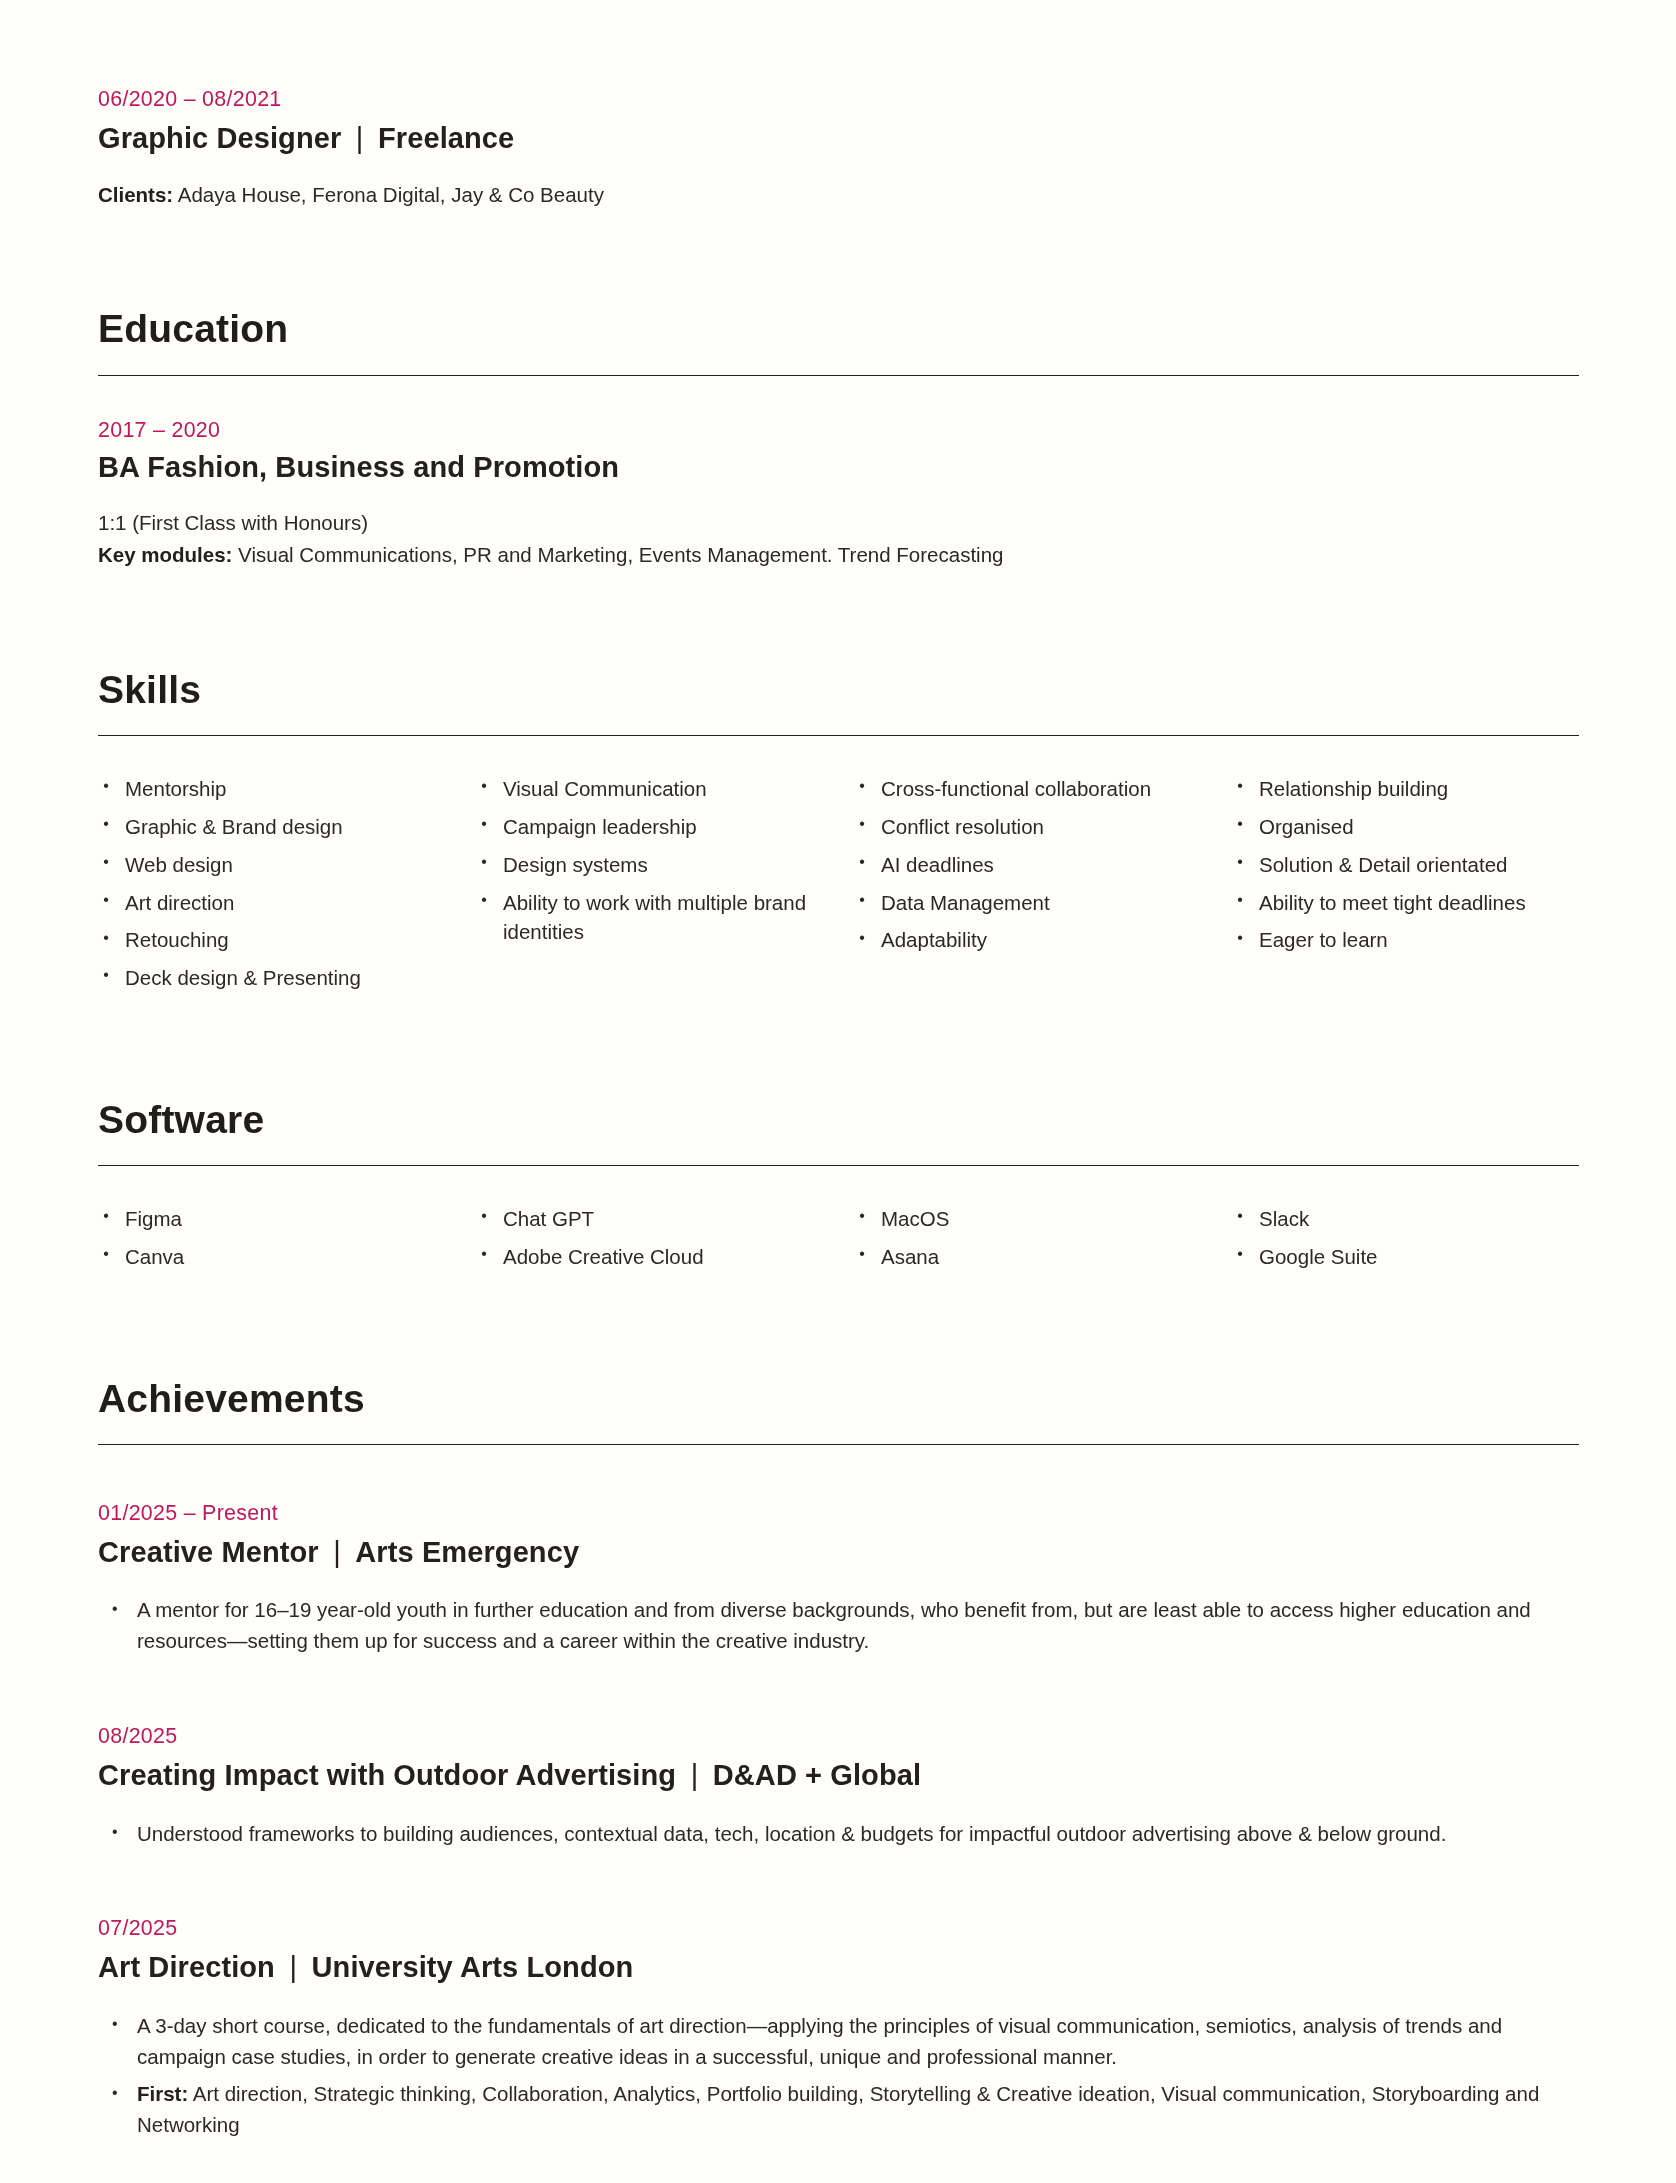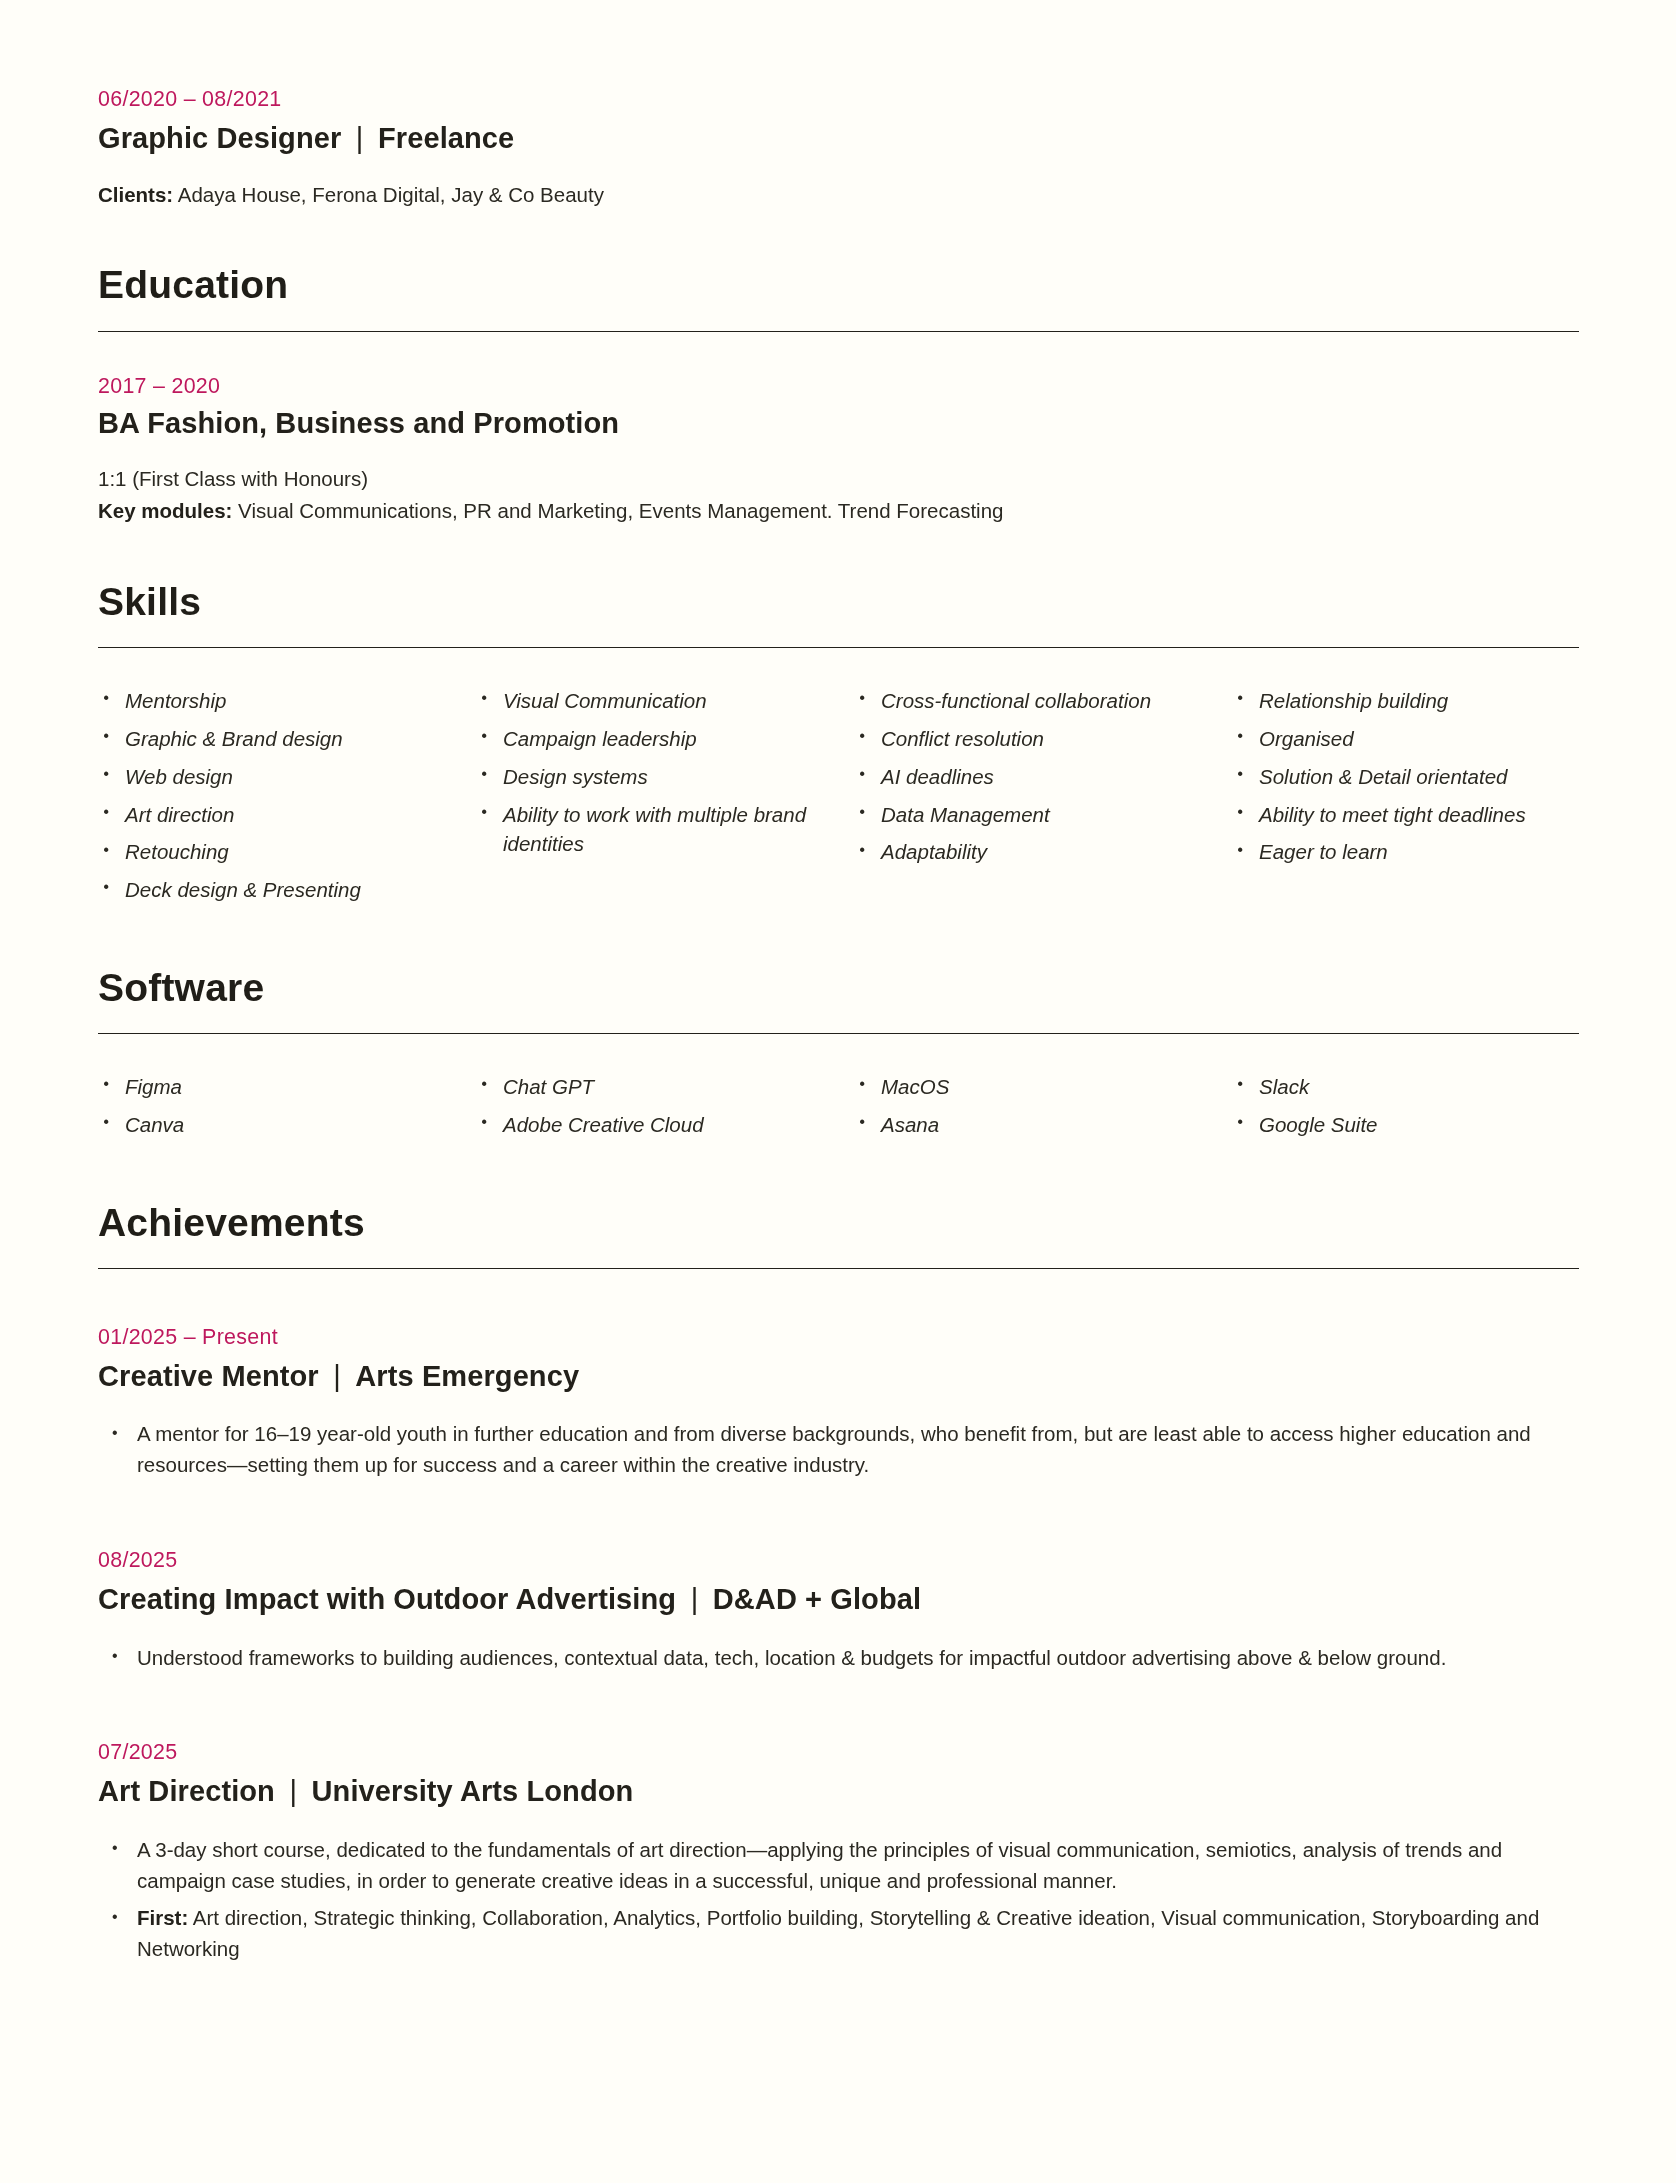--- a/index.html
+++ b/index.html
@@ -20,21 +20,21 @@
   }
   .entry-title {
     font-size:29px;
     font-weight:700;
     color:#23211b;
     line-height:1.22;
     margin-top:6.1px;
     letter-spacing:0.1px;
   }
   .entry-title .sep { font-weight:400; margin:0 0.5em; color:#23211b; }
-  .section { margin-top:46px; }
+  .section { margin-top:90px; }
   .section-head {
     border-bottom:1.7px solid #23211c;
     padding-bottom:15.7px;
   }
   .section-heading {
     font-size:39px;
     font-weight:700;
     color:#201e18;
     letter-spacing:0.2px;
   }
@@ -52,21 +52,20 @@
     font-size:0.78em;
     color:#2b2922;
   }
   .label-line { margin-top:23px; }
   .b-label { font-weight:700; color:#23211b;text-align:center; }
   .grid4 {
     display:grid;
     grid-template-columns:repeat(4, 1fr);
     column-gap:31px;
     margin-top:38px;
-    font-style:italic;
   }
   .grid4 ul { list-style:none; }
   .grid4 li {
     position:relative;
     padding-left:27px;
     margin-bottom:8.7px;
     line-height:1.42;
   }
   .grid4 li::before {
     content:"•";

